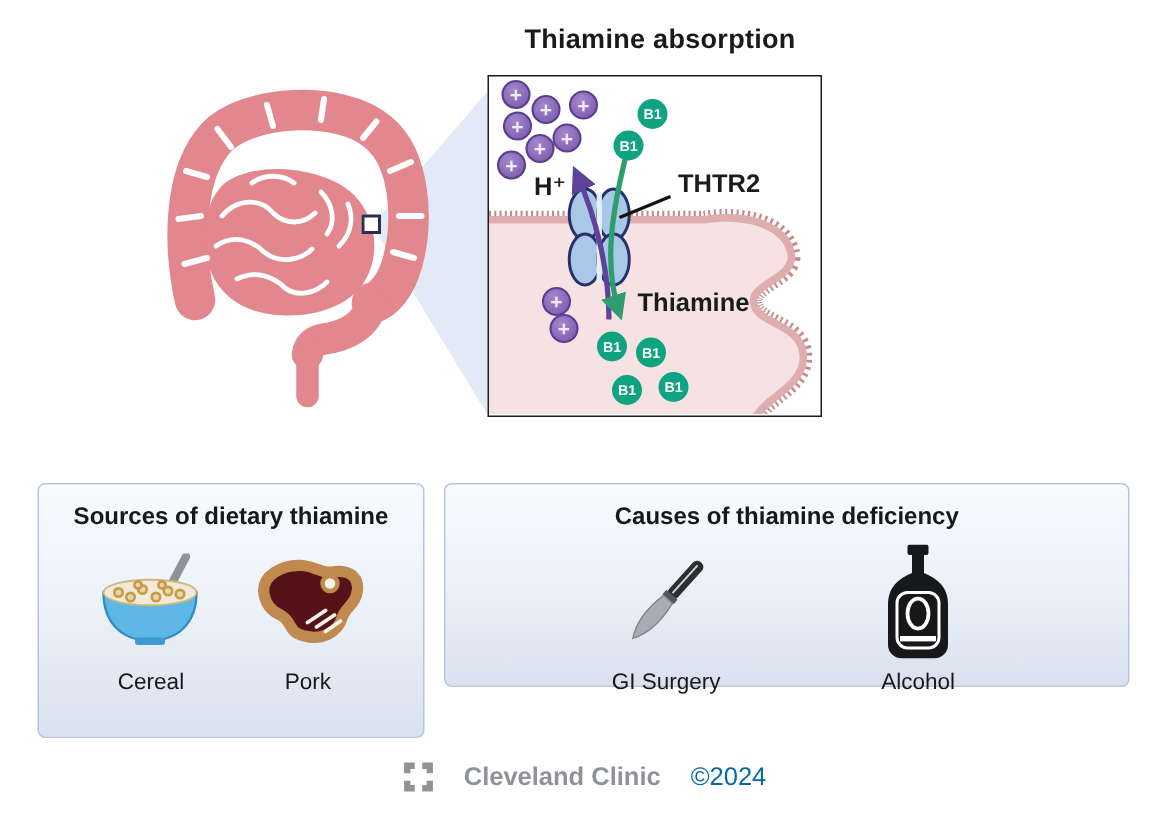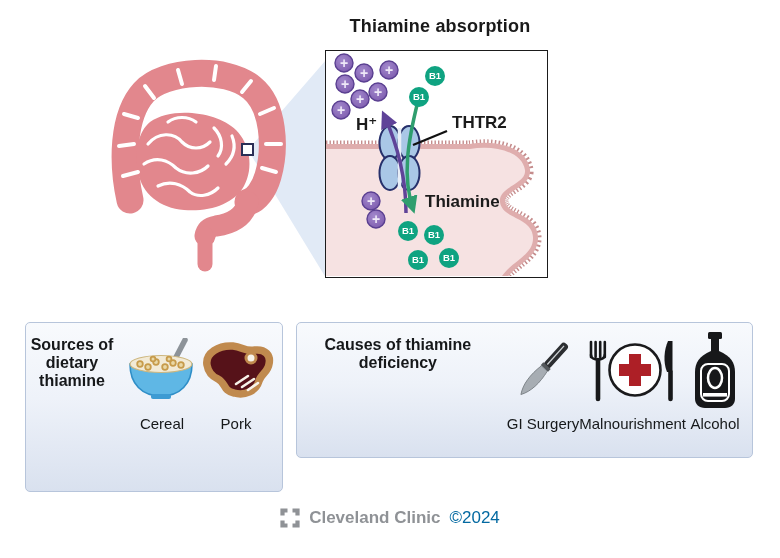--- a/index.html
+++ b/index.html
@@ -8,32 +8,32 @@
   .abs{position:absolute;}
   .diagram-title{left:280px;top:16px;width:320px;text-align:center;
     font-size:18px;font-weight:bold;color:#1a1a1a;letter-spacing:0.2px;}
   .absorption-box{left:325px;top:50px;width:223px;height:228px;
     border:1.5px solid #1b1b1b;background:#ffffff;box-sizing:border-box;}
   .absorption-box svg{display:block;}
   .zoom-marker{left:241px;top:143px;width:9px;height:9px;background:#ffffff;
     border:2px solid #2a2f56;}
   .info-box{border:1px solid #b7c5db;border-radius:5px;
     background:linear-gradient(#f8fafd 0%,#eef2f9 45%,#d9e1ef 100%);
-    box-sizing:border-box;display:flex;flex-direction:row;}
+    box-sizing:border-box;display:flex;flex-direction:column;}
   .sources-box{left:25px;top:322px;width:258px;height:170px;}
   .causes-box{left:296px;top:322px;width:457px;height:136px;}
   .box-title{font-size:16px;font-weight:bold;color:#16181a;text-align:center;
     margin-top:13px;}
   .items{display:flex;flex:1;justify-content:space-evenly;align-items:flex-start;
     padding:6px 8px 12px 8px;}
   .item{display:flex;flex-direction:column;align-items:center;}
   .icon-slot{height:82px;display:flex;align-items:center;justify-content:center;}
   .item-label{font-size:15px;color:#16181a;margin-top:4px;white-space:nowrap;}
   .footer{left:0;top:508px;width:780px;display:flex;justify-content:center;
-    align-items:center;gap:9px;}
+    align-items:center;gap:20px;}
   .brand{font-size:17px;font-weight:bold;color:#8f9296;}
   .copyright{font-size:17px;color:#0369a1;margin-left:0;}
   svg text{font-family:"Liberation Sans","DejaVu Sans",sans-serif;}
 </style>
 </head>
 <body>
 
 <div class="canvas">
 
   <div class="abs diagram-title">Thiamine absorption</div>
@@ -239,41 +239,20 @@
               <rect x="29" y="2" width="8" height="31" rx="3.5" fill="#2c2e31"></rect>
               <line x1="32.5" y1="5" x2="32.5" y2="30" stroke="#cfd3d6" stroke-width="1.3"></line>
               <rect x="28" y="31" width="10" height="4" fill="#54585c"></rect>
               <path d="M29,35 C26.5,49 27.5,61 33,70 C38.5,61 39.5,49 37,35 Z" fill="#a7adb3" stroke="#7c8287" stroke-width="0.9"></path>
             </g>
           </svg>
         </div>
         <div class="item-label">GI Surgery</div>
       </div>
 
-      <div class="item">
-        <div class="icon-slot">
-          <svg width="100" height="70" viewBox="0 0 100 70">
-            <g stroke="#17181a" stroke-linecap="round" fill="none">
-              <line x1="8" y1="7" x2="8" y2="22" stroke-width="2.6"></line>
-              <line x1="12.6" y1="7" x2="12.6" y2="22" stroke-width="2.6"></line>
-              <line x1="17.2" y1="7" x2="17.2" y2="22" stroke-width="2.6"></line>
-              <line x1="21.8" y1="7" x2="21.8" y2="22" stroke-width="2.6"></line>
-              <path d="M8,20 C8,26 22,26 21.8,20" stroke-width="2.6"></path>
-              <line x1="15" y1="25" x2="15" y2="64" stroke-width="4.6"></line>
-            </g>
-            <circle cx="52" cy="35" r="25.5" fill="#ffffff" stroke="#1a1a1c" stroke-width="2.6"></circle>
-            <path d="M46,19 L58,19 L58,29 L68,29 L68,41 L58,41 L58,51 L46,51 L46,41 L36,41 L36,29 L46,29 Z" fill="#ad1f26"></path>
-            <g>
-              <path d="M85,6 C81,15 80,27 84,37 L89.5,37 L89.5,6 Z" fill="#17181a"></path>
-              <line x1="87.5" y1="37" x2="87.5" y2="64" stroke="#17181a" stroke-width="4.6" stroke-linecap="round"></line>
-            </g>
-          </svg>
-        </div>
-        <div class="item-label">Malnourishment</div>
-      </div>
 
       <div class="item">
         <div class="icon-slot">
           <svg width="58" height="76" viewBox="0 0 58 76">
             <rect x="22" y="0" width="14" height="7" rx="1.5" fill="#17181a"></rect>
             <rect x="25" y="6" width="8" height="13" fill="#17181a"></rect>
             <path d="M25,19 C13,24 9,31 9,40 L9,67 C9,72 13,76 19,76 L39,76 C45,76 49,72 49,67 L49,40 C49,31 45,24 33,19 Z" fill="#17181a"></path>
             <rect x="15" y="32" width="28" height="37" rx="7" fill="none" stroke="#ffffff" stroke-width="2"></rect>
             <ellipse cx="29" cy="46" rx="7" ry="10" fill="none" stroke="#ffffff" stroke-width="2.5"></ellipse>
             <rect x="17" y="61" width="24" height="3.6" fill="#ffffff"></rect>

